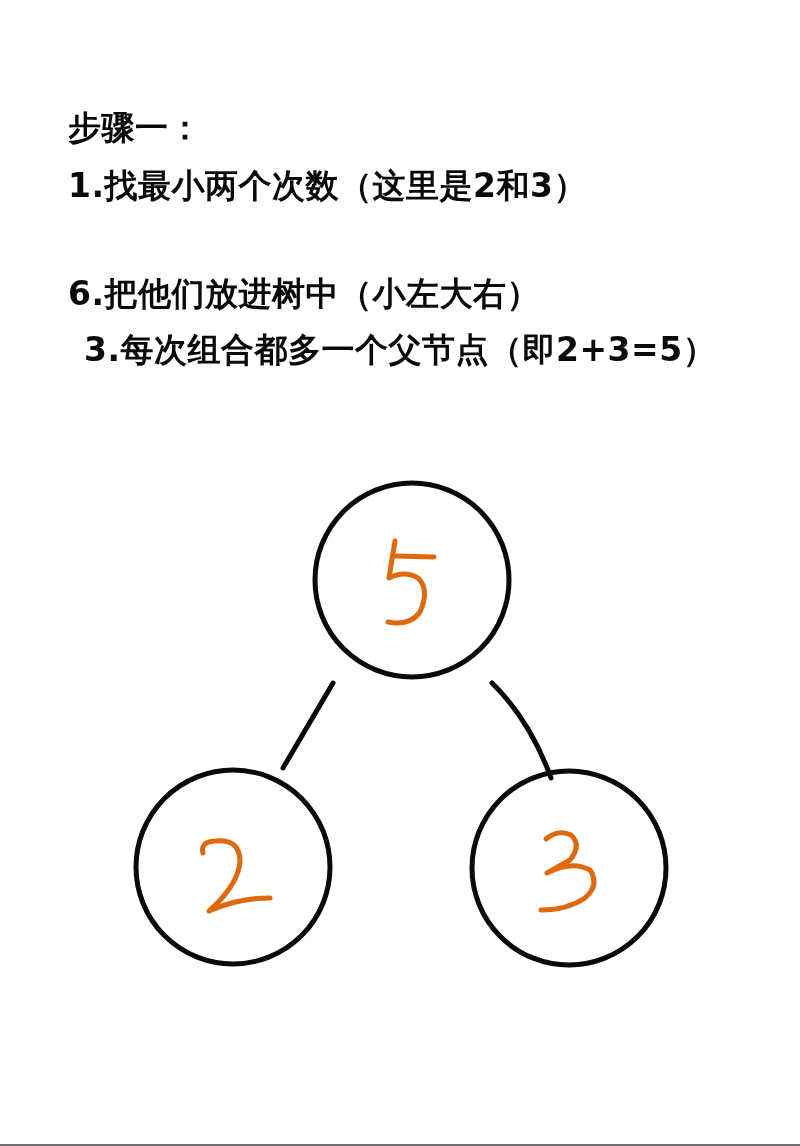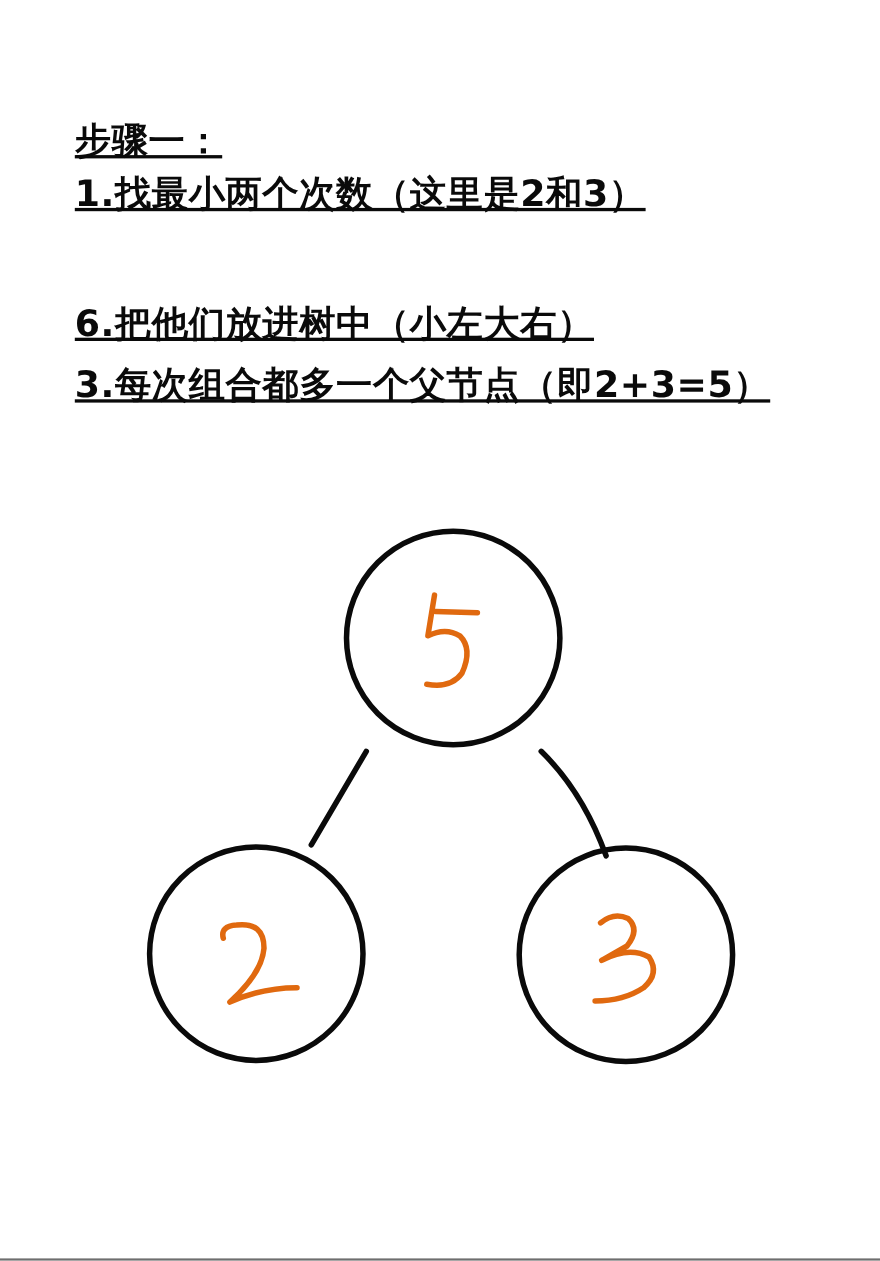--- a/index.html
+++ b/index.html
@@ -22,21 +22,20 @@
       width: 720px;
       font-weight: bold;
       font-size: 33px;
       letter-spacing: 0.5px;
     }
     .line {
       position: absolute;
       left: 0;
       white-space: nowrap;
       line-height: 40px;
-      text-decoration: underline;
     }
     .diagram {
       position: absolute;
       left: 0;
       top: 0;
       width: 800px;
       height: 1146px;
     }
     .bottom-rule {
       position: absolute;
@@ -45,23 +44,23 @@
       width: 800px;
       height: 2px;
       background: #6e6e6e;
     }
   </style>
 </head>
 <body>
 
 <div class="note-text">
   <div class="line" style="top:0px;">步骤一：</div>
-  <div class="line" style="top:48px;">1.找最小两个次数（这里是2和3）</div>
+  <div class="line" style="top:58px;">1.找最小两个次数（这里是2和3）</div>
   <div class="line" style="top:166px;">6.把他们放进树中（小左大右）</div>
-  <div class="line" style="top:222px;">3.每次组合都多一个父节点（即2+3=5）</div>
+  <div class="line" style="top:222px;margin-left:16px;">3.每次组合都多一个父节点（即2+3=5）</div>
 </div>
 
 <svg class="diagram" viewBox="0 0 800 1146" xmlns="http://www.w3.org/2000/svg">
 
   <path d="M333 683 Q 310 722 283 768" fill="none" stroke="#0a0a0a" stroke-width="5" stroke-linecap="round"></path>
   <path d="M492 683 Q 530 720 551 778" fill="none" stroke="#0a0a0a" stroke-width="5" stroke-linecap="round"></path>
 
   <g>
     <circle cx="412" cy="580" r="97" fill="none" stroke="#0a0a0a" stroke-width="5"></circle>
     <path d="M395 541 L389 578 Q 405 570 418 578 Q 430 590 420 612 Q 410 626 388 622 M396 556 L434 557" fill="none" stroke="#e0690f" stroke-width="5" stroke-linecap="round" stroke-linejoin="round"></path>

